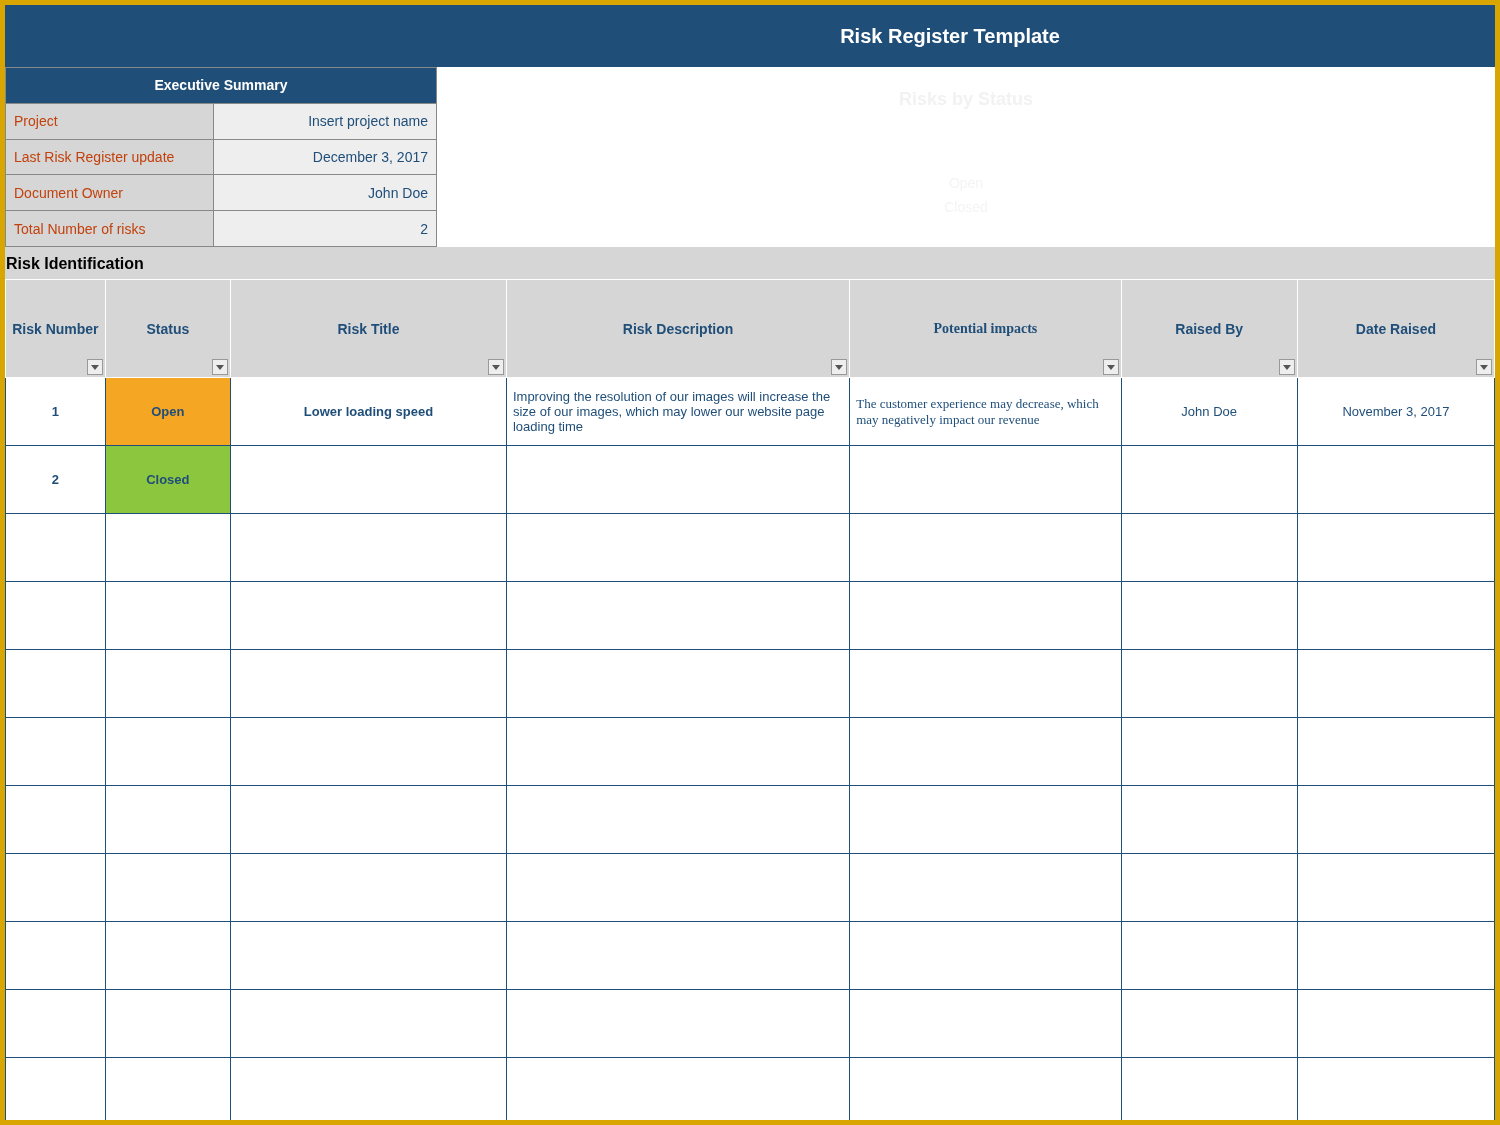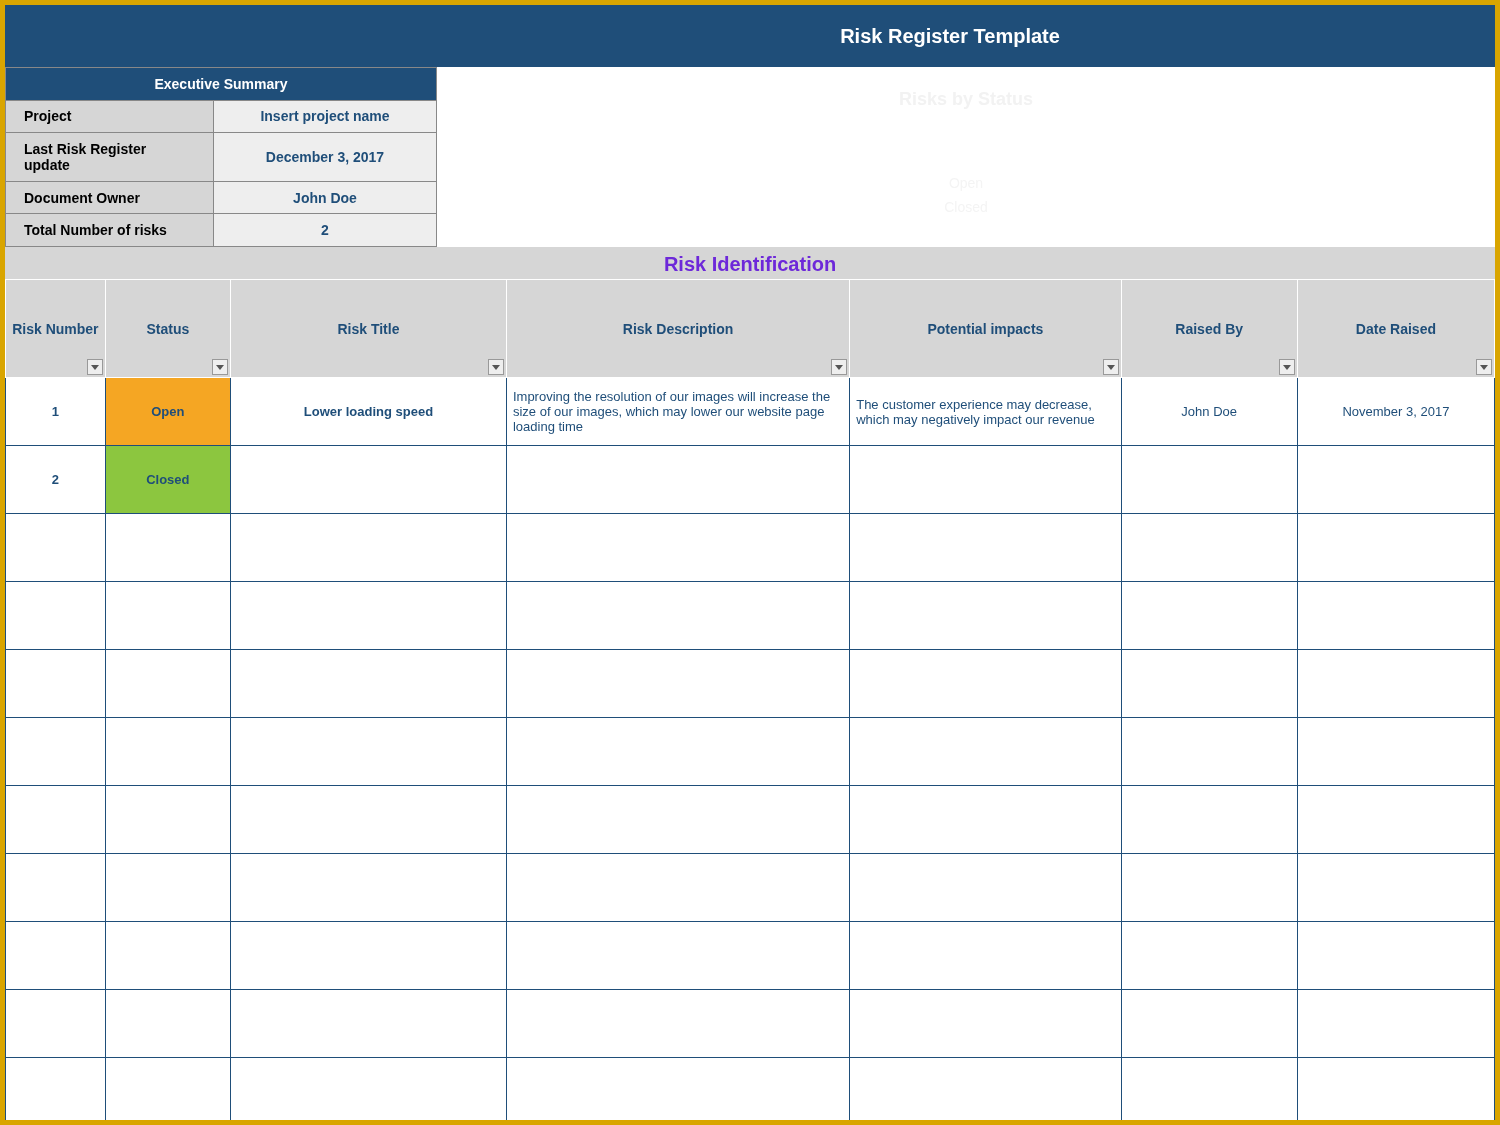--- a/index.html
+++ b/index.html
@@ -38,33 +38,33 @@
     font-size: 22px;
     font-weight: bold;
     text-align: center;
     height: 36px;
     border: 1px solid #1f4e79;
   }
   .summary-table td {
     border: 1px solid #888;
     height: 22px;
     font-size: 14px;
-    padding: 0 18px;
+    padding: 0 8px;
   }
   .sm-label {
     width: 208px;
     background: #d6d6d6;
-    color: #000000;
-    font-weight: bold;
+    color: #c2410c;
+    font-weight: normal;
   }
   .sm-val {
     background: #eee;
     color: #1f4e79;
-    font-weight: bold;
-    text-align: center;
+    font-weight: normal;
+    text-align: right;
   }
   .sm-val-open  { background: #f5a623; color: #fff; }
   .sm-val-closed{ background: #8cc63f; color: #fff; }
   .chart-area {
     flex: 1;
     position: relative;
   }
   .chart-title {
     position: absolute;
     top: 22px;
@@ -79,24 +79,23 @@
     left: 50%;
     transform: translateX(-50%);
     color: #f4f4f4;
     font-size: 14px;
   }
   .chart-label.open   { top: 108px; }
   .chart-label.closed { top: 132px; }
 
   .section-header {
     background: #d6d6d6;
-    color: #6d28d9;
-    font-weight: bold;
-    font-size: 20px;
-    text-align: center;
+    color: #000000;
+    font-weight: bold;
+    font-size: 16px;
     height: 32px;
     line-height: 32px;
     border: 1px solid #d6d6d6;
   }
   .risk-table {
     width: 100%;
     border-collapse: collapse;
     table-layout: fixed;
     border-radius: 18px;
   }
@@ -115,21 +114,21 @@
     height: 68px;
     font-size: 13px;
     color: #1f4e79;
     padding: 4px 6px;
     vertical-align: middle;
   }
   .col-num   { width: 86px;  text-align: center; font-weight: bold; }
   .col-stat  { width: 108px; text-align: center; font-weight: bold; color: #fff; }
   .col-title { width: 238px; text-align: center; font-weight: bold; }
   .col-desc  { width: 296px; }
-  .col-imp   { width: 234px; }
+  .col-imp   { width: 234px; font-family: Liberation Serif, serif; }
   .col-by    { width: 152px; text-align: center; }
   .col-date  { width: 170px; text-align: center; }
   .status-open   { background: #f5a623; }
   .status-closed { background: #8cc63f; }
   .dropdown {
     position: absolute;
     right: 2px;
     bottom: 2px;
     width: 16px;
     height: 16px;

